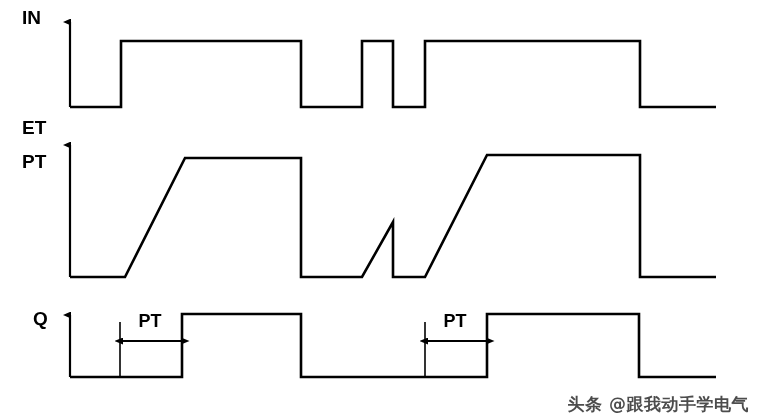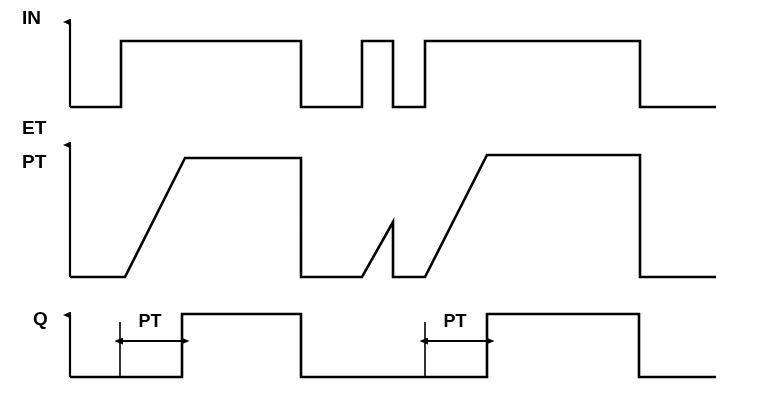--- a/index.html
+++ b/index.html
@@ -117,13 +117,14 @@
       <text class="dim-label" id="pt0-label" text-anchor="middle" x="150" y="327">PT</text>
     </g>
 
     <g>
       <line class="tick-line" id="pt1-tick" x1="425" x2="425" y1="322" y2="377"></line>
       <line class="dim-arrow" id="pt1-arrow" marker-start="url(#dim-arrow-start)" marker-end="url(#dim-arrow-end)" x1="428" x2="486" y1="341" y2="341"></line>
       <text class="dim-label" id="pt1-label" text-anchor="middle" x="455" y="327">PT</text>
     </g>
   </svg>
 
+  <div class="watermark-text">头条 @跟我动手学电气</div>
 </div>
 
 </body></html>

